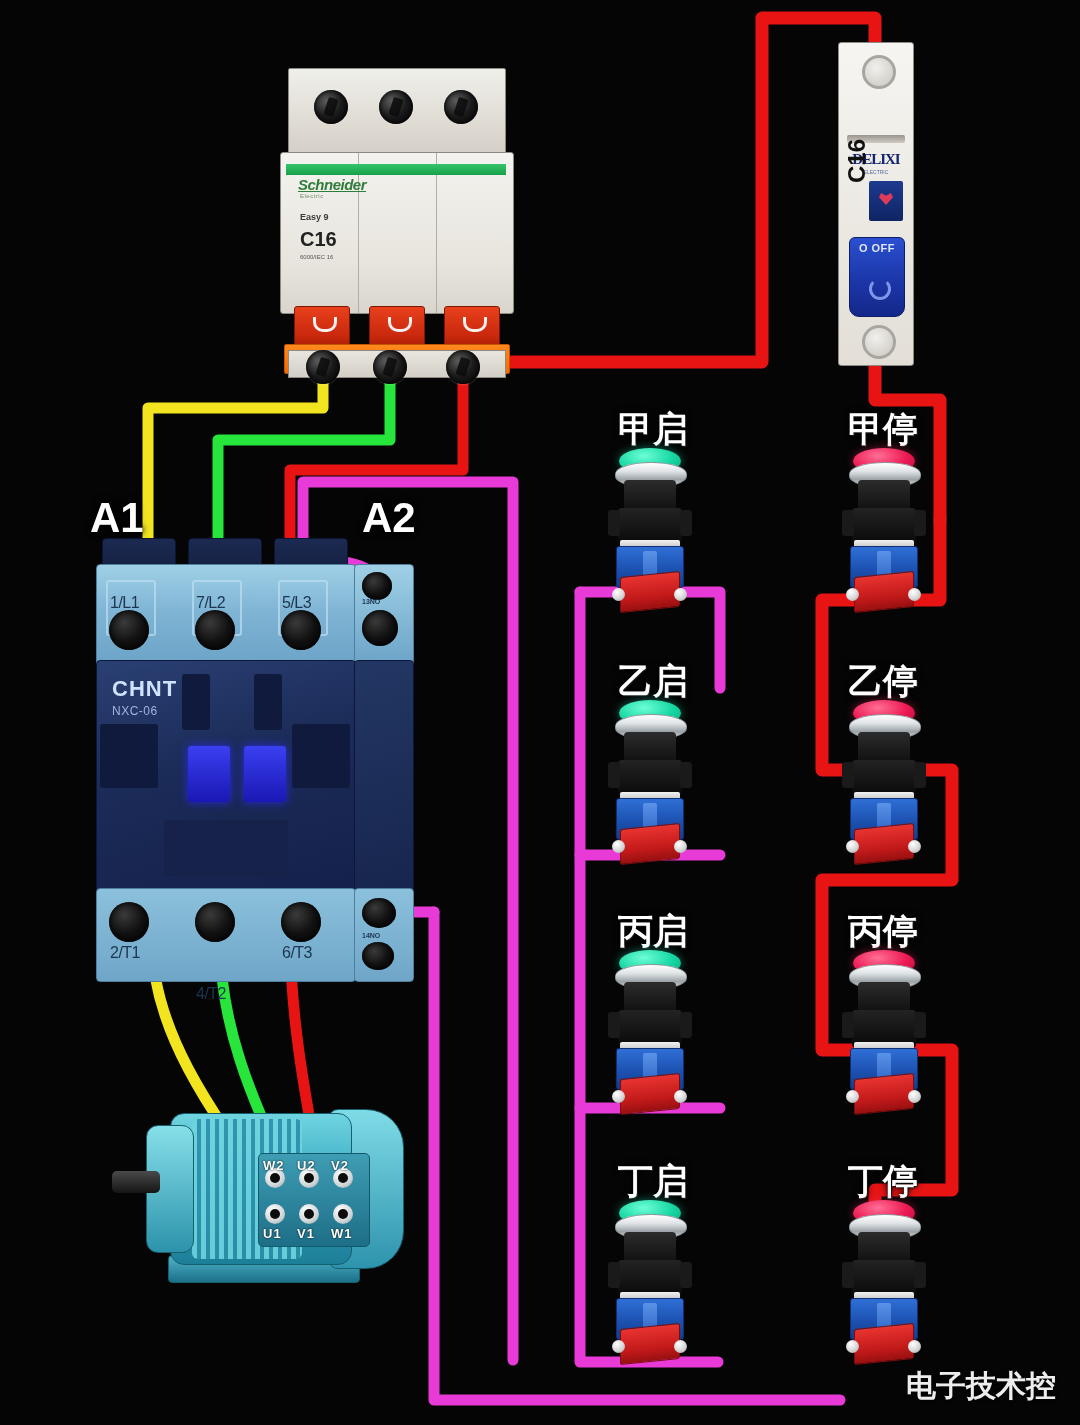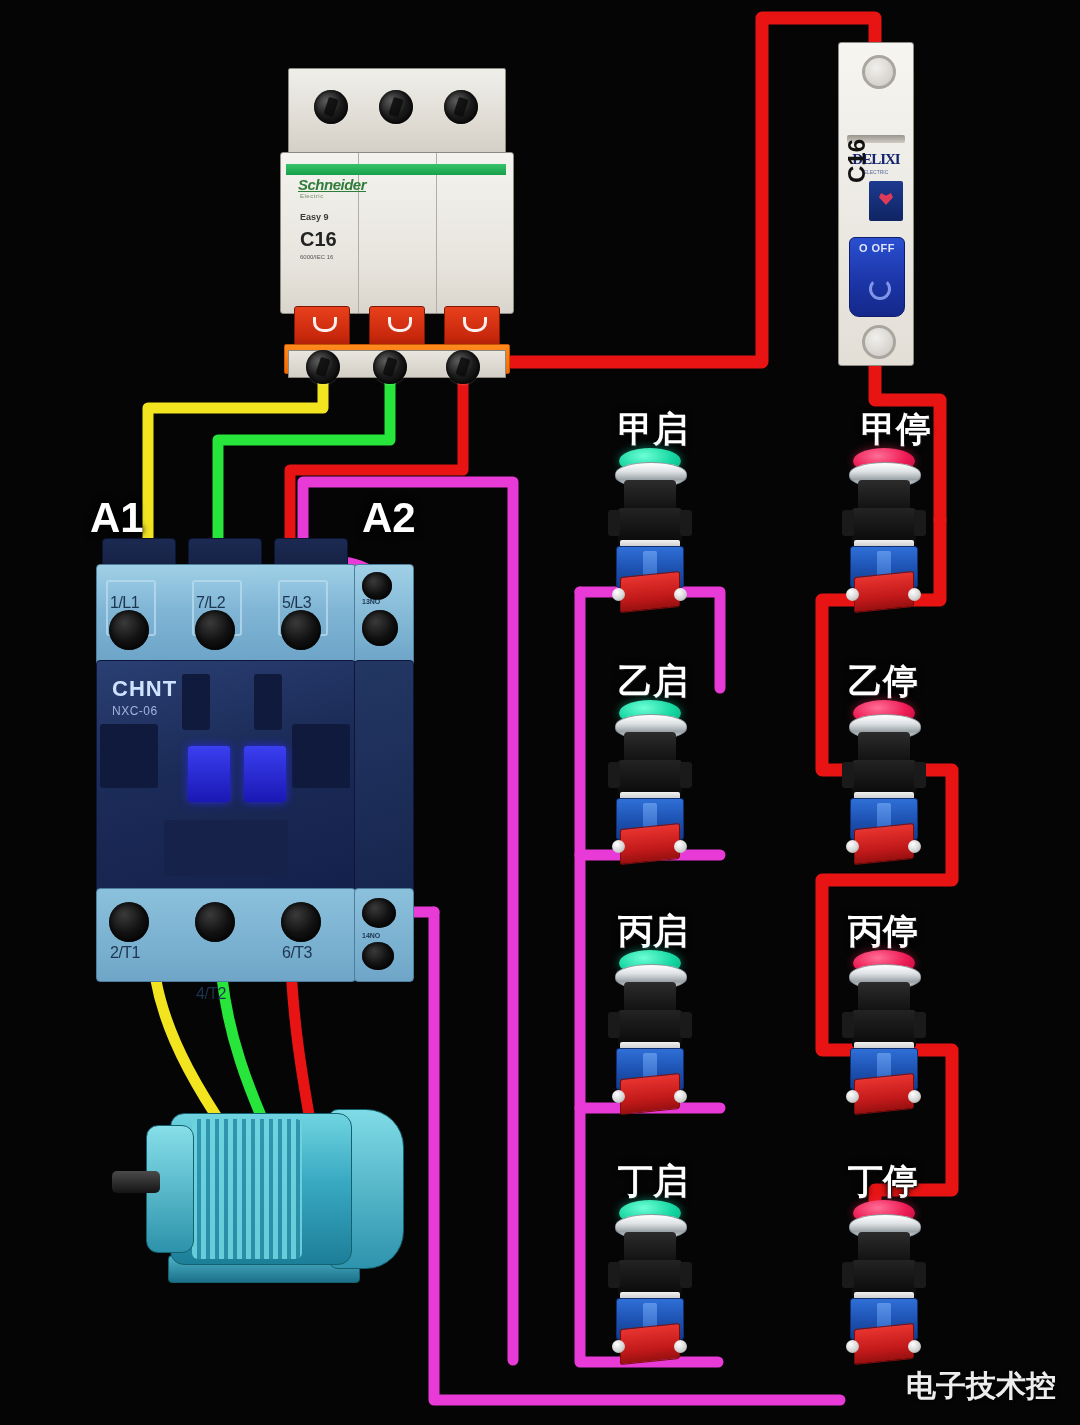--- a/index.html
+++ b/index.html
@@ -299,20 +299,50 @@
   <div class="abs aLabel" style="left:90px;top:494px;">A1</div>
   <div class="abs aLabel" style="left:362px;top:494px;">A2</div>
 
   <div class="abs motor">
     <div class="mo-feet"></div>
     <div class="mo-cap"></div>
     <div class="mo-body"></div>
     <div class="mo-fins"></div>
     <div class="mo-front"></div>
     <div class="mo-shaft"></div>
+    <div class="mo-tbox">
+      <div class="mo-screwrow" style="top:14px;">
+        <div class="mo-screw" style="left:0;">
+            <i></i>
+          </div>
+        <div class="mo-screw" style="left:34px;">
+            <i></i>
+          </div>
+        <div class="mo-screw" style="left:68px;">
+            <i></i>
+          </div>
+      </div>
+      <div class="mo-screwrow" style="top:50px;">
+        <div class="mo-screw" style="left:0;">
+            <i></i>
+          </div>
+        <div class="mo-screw" style="left:34px;">
+            <i></i>
+          </div>
+        <div class="mo-screw" style="left:68px;">
+            <i></i>
+          </div>
+      </div>
+      <div class="mo-lbl" style="left:4px;top:4px;">W2</div>
+      <div class="mo-lbl" style="left:38px;top:4px;">U2</div>
+      <div class="mo-lbl" style="left:72px;top:4px;">V2</div>
+      <div class="mo-lbl" style="left:4px;top:72px;">U1</div>
+      <div class="mo-lbl" style="left:38px;top:72px;">V1</div>
+      <div class="mo-lbl" style="left:72px;top:72px;">W1</div>
+    </div>
   </div>
 
   <div class="abs pb-label" style="left:618px;top:406px;">甲启</div>
   <div class="abs pb start" style="left:602px;top:448px;">
     <div class="cap"></div>
       <div class="chrome"></div>
     <div class="neck"></div>
       <div class="body"></div>
     <div class="ear" style="left:6px;"></div>
       <div class="ear" style="left:78px;"></div>
@@ -361,21 +391,21 @@
       <div class="body"></div>
     <div class="ear" style="left:6px;"></div>
       <div class="ear" style="left:78px;"></div>
     <div class="collar"></div>
     <div class="blueblk"></div>
     <div class="redblk"></div>
     <div class="screw" style="left:10px;top:140px;"></div>
       <div class="screw" style="left:72px;top:140px;"></div>
   </div>
 
-  <div class="abs pb-label" style="left:848px;top:406px;margin-left:13px;">甲停</div>
+  <div class="abs pb-label" style="left:848px;top:406px;">甲停</div>
   <div class="abs pb stop" style="left:836px;top:448px;">
     <div class="cap"></div>
       <div class="chrome"></div>
     <div class="neck"></div>
       <div class="body"></div>
     <div class="ear" style="left:6px;"></div>
       <div class="ear" style="left:78px;"></div>
     <div class="collar"></div>
     <div class="blueblk"></div>
     <div class="redblk"></div>

